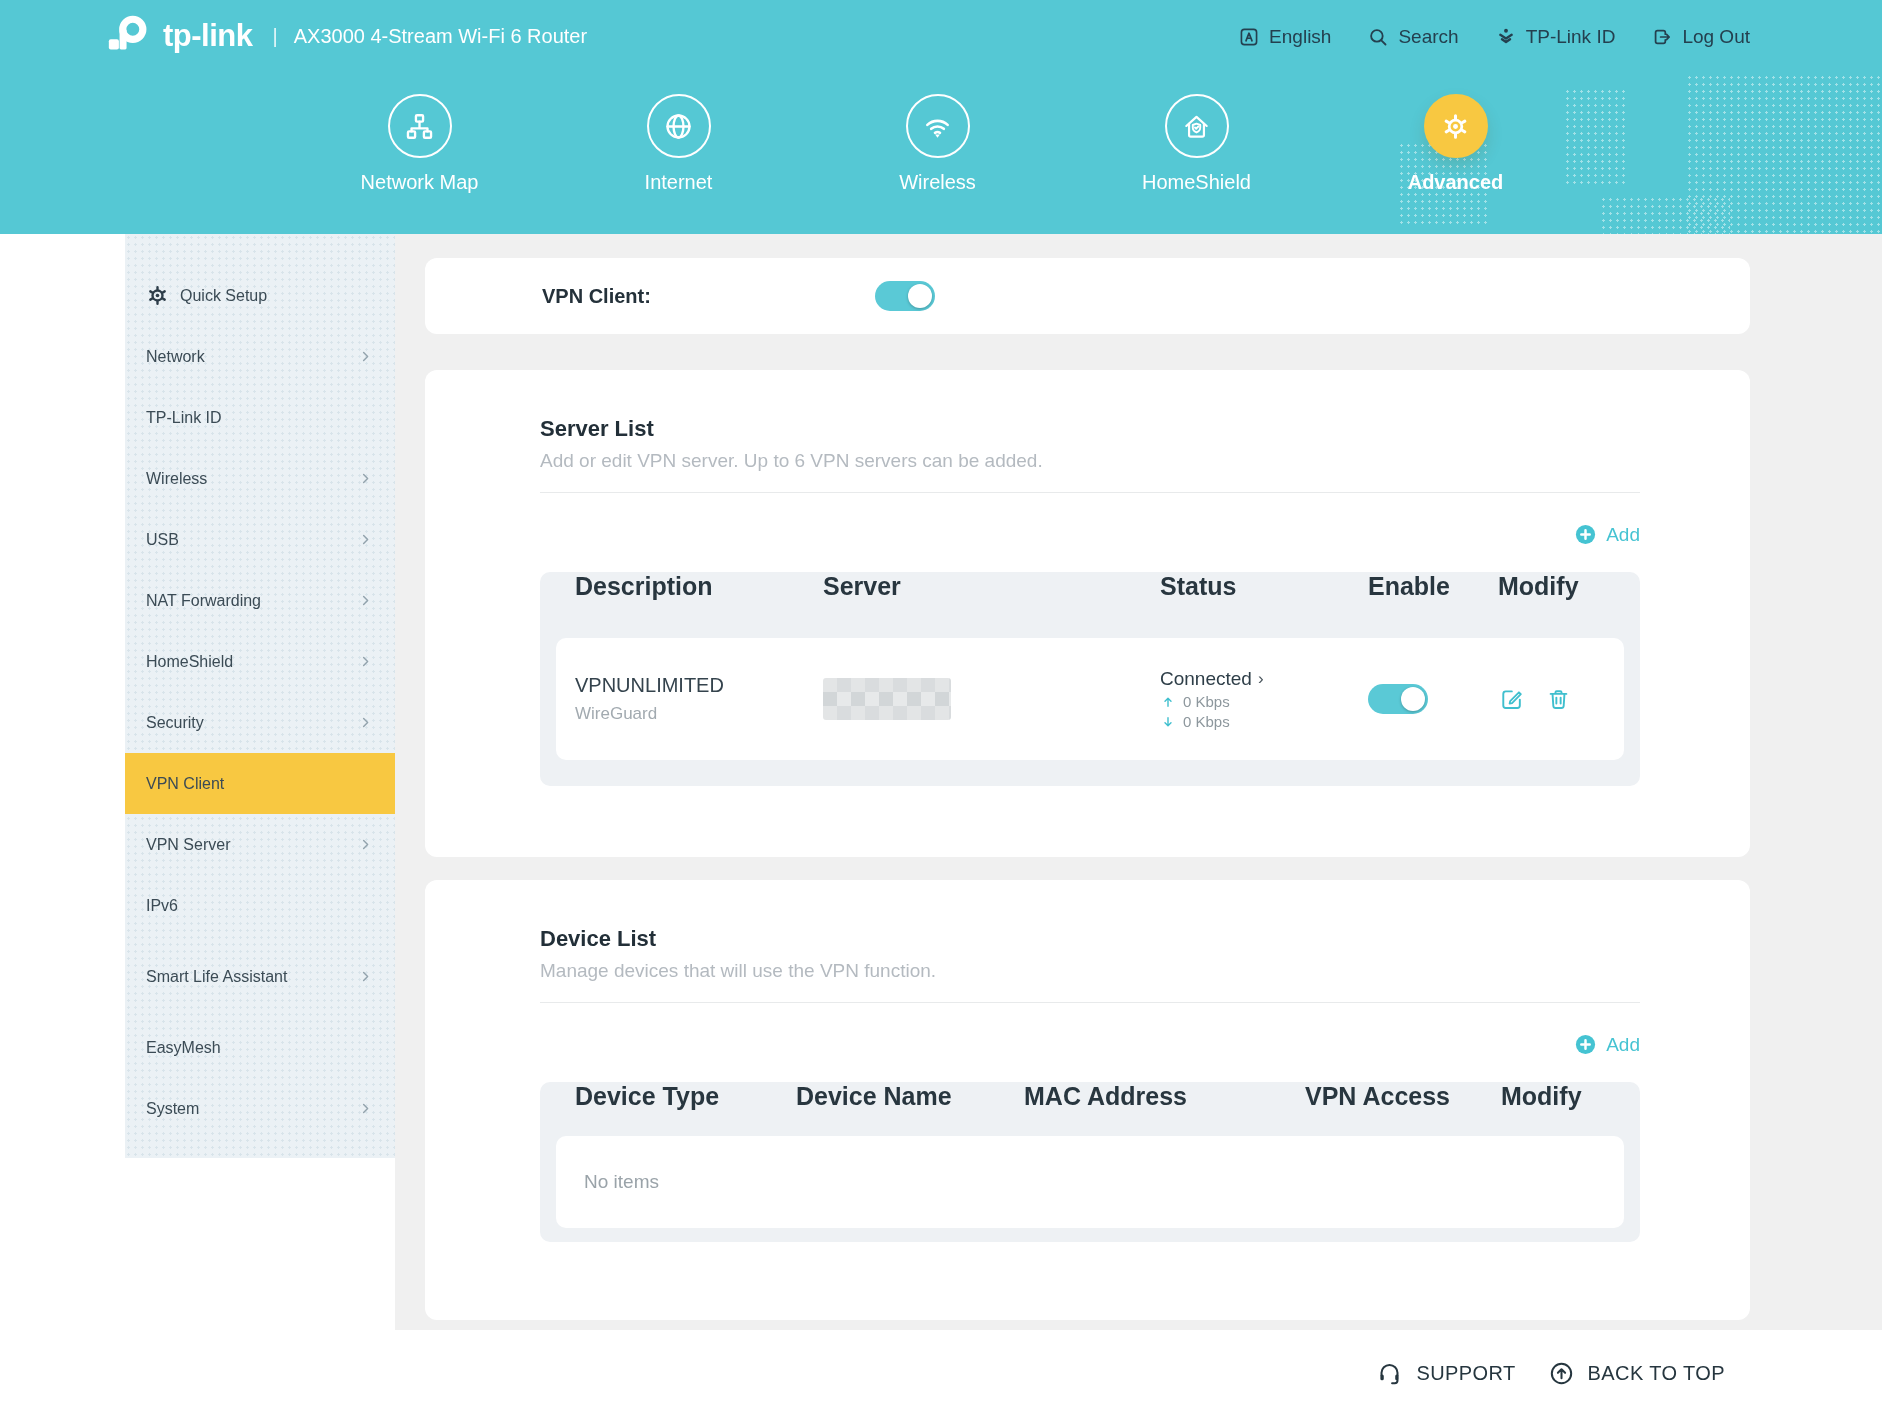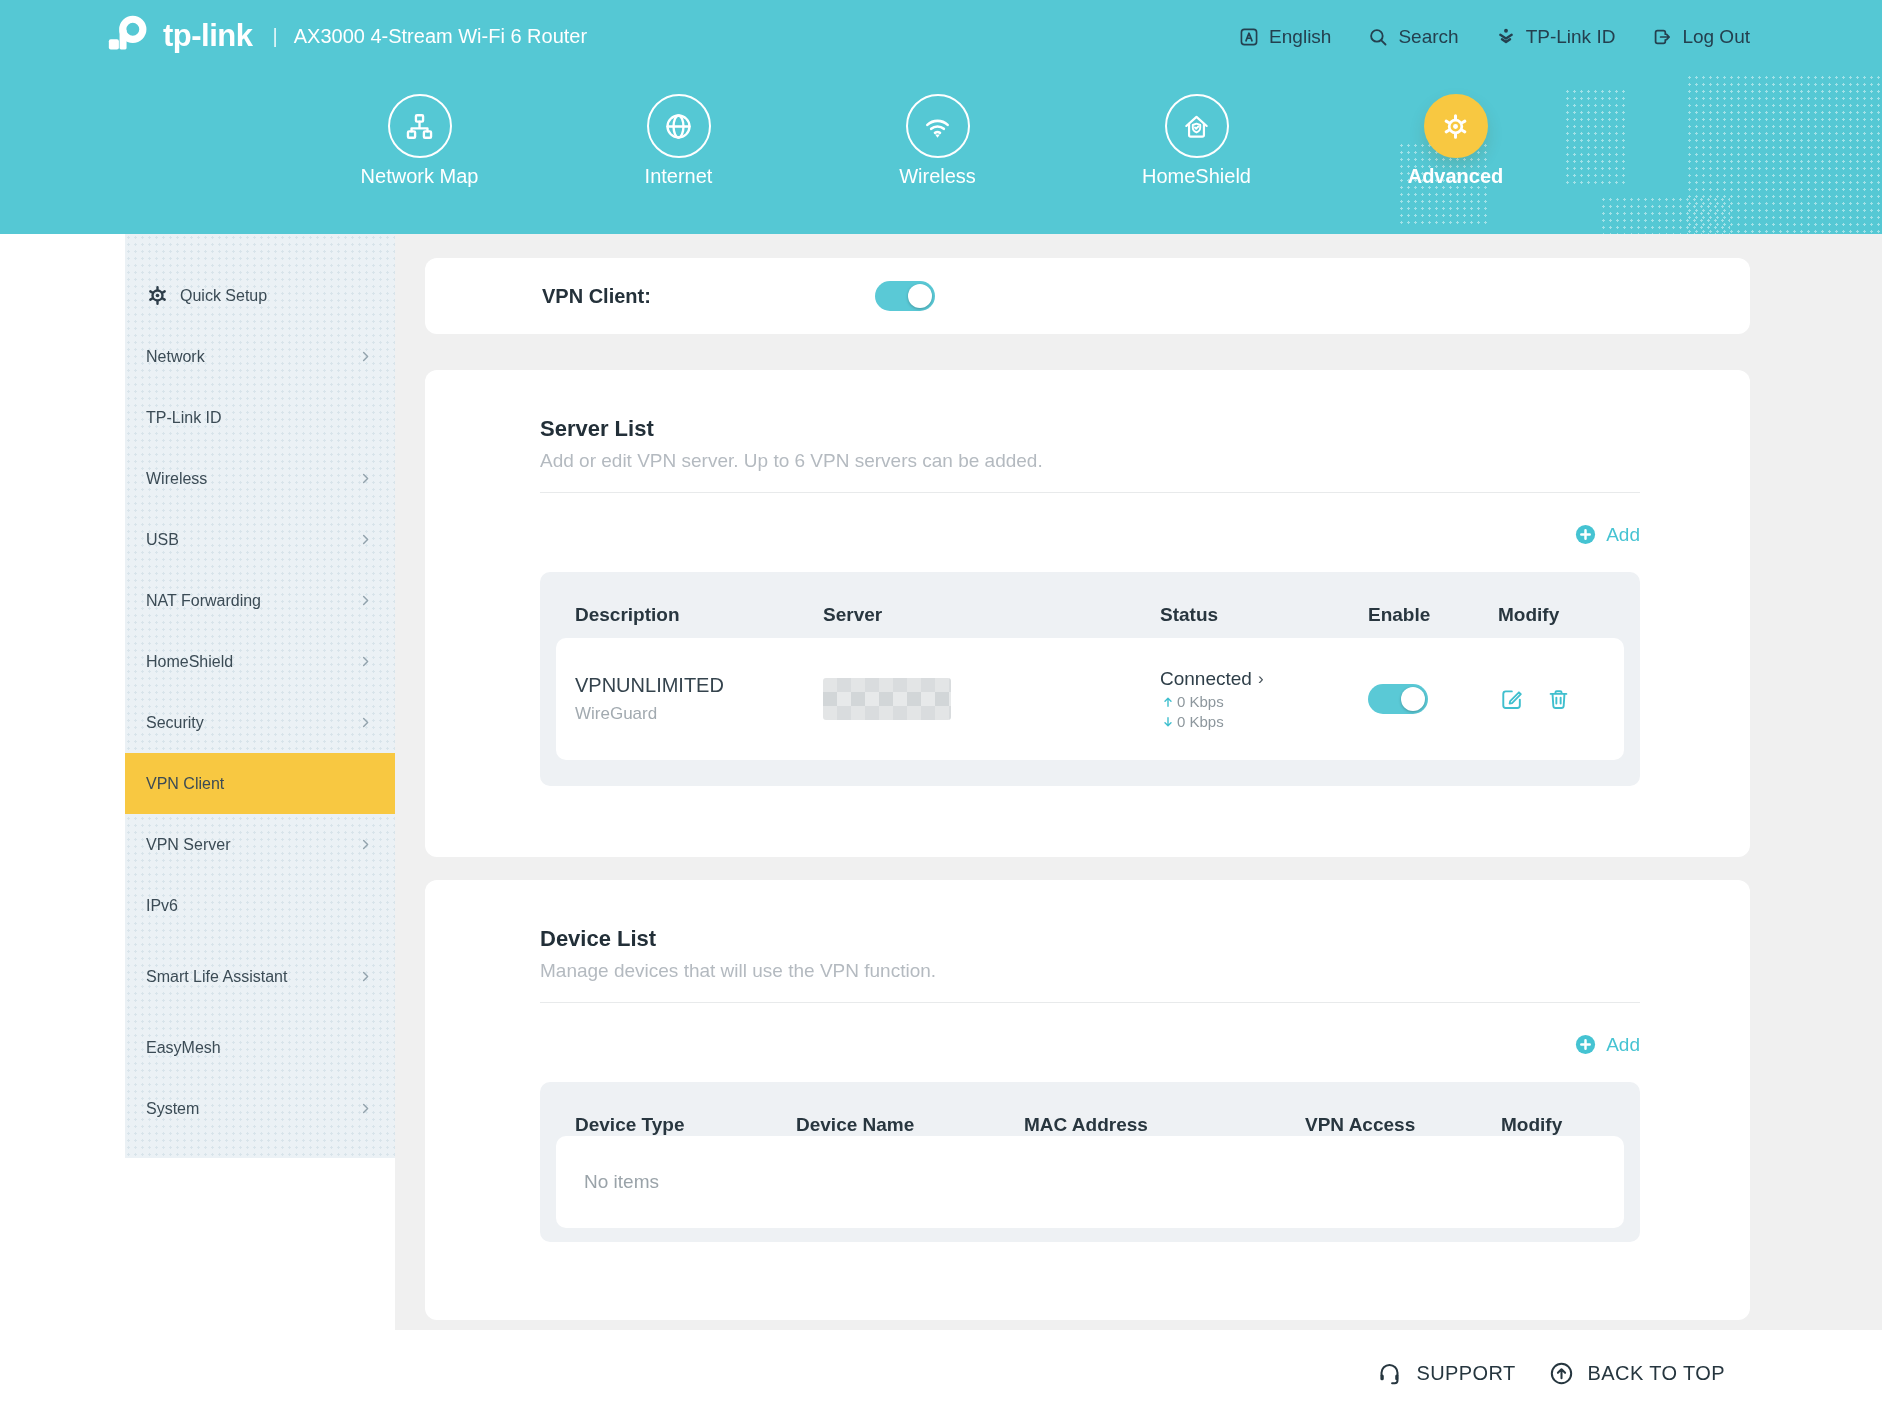--- a/index.html
+++ b/index.html
@@ -24,21 +24,21 @@
   .brand-divider{font-size:20px;opacity:.85;margin:0 4px 0 8px;font-weight:300}
   .model{font-size:20px}
   .toplinks{position:absolute;right:132px;top:0;height:74px;display:flex;align-items:center;gap:36px}
   .toplink{display:flex;align-items:center;gap:9px;color:#24404f;font-size:19px}
   .tlicon{width:22px;height:22px;color:#24404f}
   .tabs{position:absolute;left:290px;top:94px;width:1295px;display:flex}
   .tab{width:259px;display:flex;flex-direction:column;align-items:center;cursor:pointer}
   .tab-circle{width:64px;height:64px;border-radius:50%;border:2.5px solid #fff;display:flex;align-items:center;justify-content:center;color:#fff}
   .tab.active .tab-circle{background:#f8c841;border-color:#f8c841;box-shadow:0 8px 16px rgba(90,70,0,.15)}
   .tabicon{width:33px;height:33px}
-  .tab-label{margin-top:7px;color:#fff;font-size:20px}
+  .tab-label{margin-top:13px;color:#fff;font-size:20px}
   .tab.active .tab-label{font-weight:bold}
 
   
   .sidebar{position:absolute;left:125px;top:234px;width:270px;height:924px;background:#ebf1f5;
            background-image:radial-gradient(rgba(150,180,196,.22) 1px,transparent 1.2px);background-size:7px 7px;
            padding-top:31px}
   .side-item{height:61px;display:flex;align-items:center;padding:0 22px 0 21px;font-size:16px;color:#3b4b55;cursor:pointer}
   .side-item.tall{height:81px}
   .side-item.active{background:#f8c841}
   .side-label{line-height:1.25;max-width:185px}
@@ -54,34 +54,34 @@
   .toggle .knob{position:absolute;top:3px;right:3px;width:24px;height:24px;background:#fff;border-radius:50%;box-shadow:0 1px 3px rgba(0,0,0,.25)}
   .card-server{top:136px;height:487px;padding:46px 110px 0 115px}
   .card-device{top:646px;height:440px;padding:46px 110px 0 115px}
   .card h2{font-size:22px;color:#222f38;font-weight:bold}
   .subtitle{margin-top:8px;font-size:19px;color:#b4bac0}
   .divider{margin-top:20px;border-bottom:1px solid #e8eaeb;height:0}
   .add-row{margin-top:30px;display:flex;justify-content:flex-end}
   .add-btn{display:flex;align-items:center;gap:9px;color:#45c3d2;font-size:19px}
   .addicon{width:23px;height:23px;color:#45c3d2}
   .table{margin-top:26px;background:#eef1f4;border-radius:10px;padding-bottom:14px}
-  .thead{display:flex;align-items:flex-end;height:54px;padding:0 20px 0 35px;font-size:19px;font-weight:bold;color:#28363f}
+  .thead{display:flex;align-items:flex-start;height:54px;padding:0 20px 0 35px;font-size:25px;font-weight:bold;color:#28363f}
   .tbody{margin:12px 16px;background:#fff;border-radius:10px}
   .sc1{width:248px}.sc2{width:337px}.sc3{width:208px}.sc4{width:130px}.sc5{flex:1}
   .dc1{width:221px}.dc2{width:228px}.dc3{width:281px}.dc4{width:196px}.dc5{flex:1}
   .trow{display:flex;align-items:center;height:122px;padding-left:19px}
   .trow>div{flex:none}
   .cell-main{font-size:20px;color:#34434d}
   .cell-sub{margin-top:7px;font-size:17px;color:#a2aab0}
   .redacted{width:128px;height:42px;border-radius:3px;
     background:conic-gradient(#d9dcde 25%,#e7e9ea 0 50%,#d2d6d8 0 75%,#e3e5e6 0) 0 0/28px 28px}
   .statcol{align-self:stretch;display:flex;flex-direction:column;justify-content:center;gap:3px}
   .status-link{display:flex;align-items:center;gap:6px;color:#2e3e48;font-size:19px;cursor:pointer;text-decoration:none}
   .status-chev{font-size:17px;color:#49545c}
-  .rate{display:flex;align-items:center;gap:1px;font-size:15px;color:#8d979d}
+  .rate{display:flex;align-items:center;gap:7px;font-size:15px;color:#8d979d}
   .arrow{width:16px;height:16px;color:#3fbfce}
   .modify{display:flex;gap:20px;align-items:center}
   .act{width:27px;height:27px;color:#3fbfce;cursor:pointer}
   .empty-row{margin:0 16px;background:#fff;border-radius:10px;height:92px;display:flex;align-items:center;padding-left:28px;font-size:19px;color:#9aa3a9}
 
   
   .footer{position:absolute;left:0;top:1330px;width:1882px;height:86px;background:#fff;display:flex;align-items:center;justify-content:flex-end;gap:32px;padding-right:157px}
   .foot-btn{display:flex;align-items:center;gap:13px;font-size:20px;color:#26363f;letter-spacing:.4px}
   .footicon{width:27px;height:27px;color:#26363f}
 </style>

